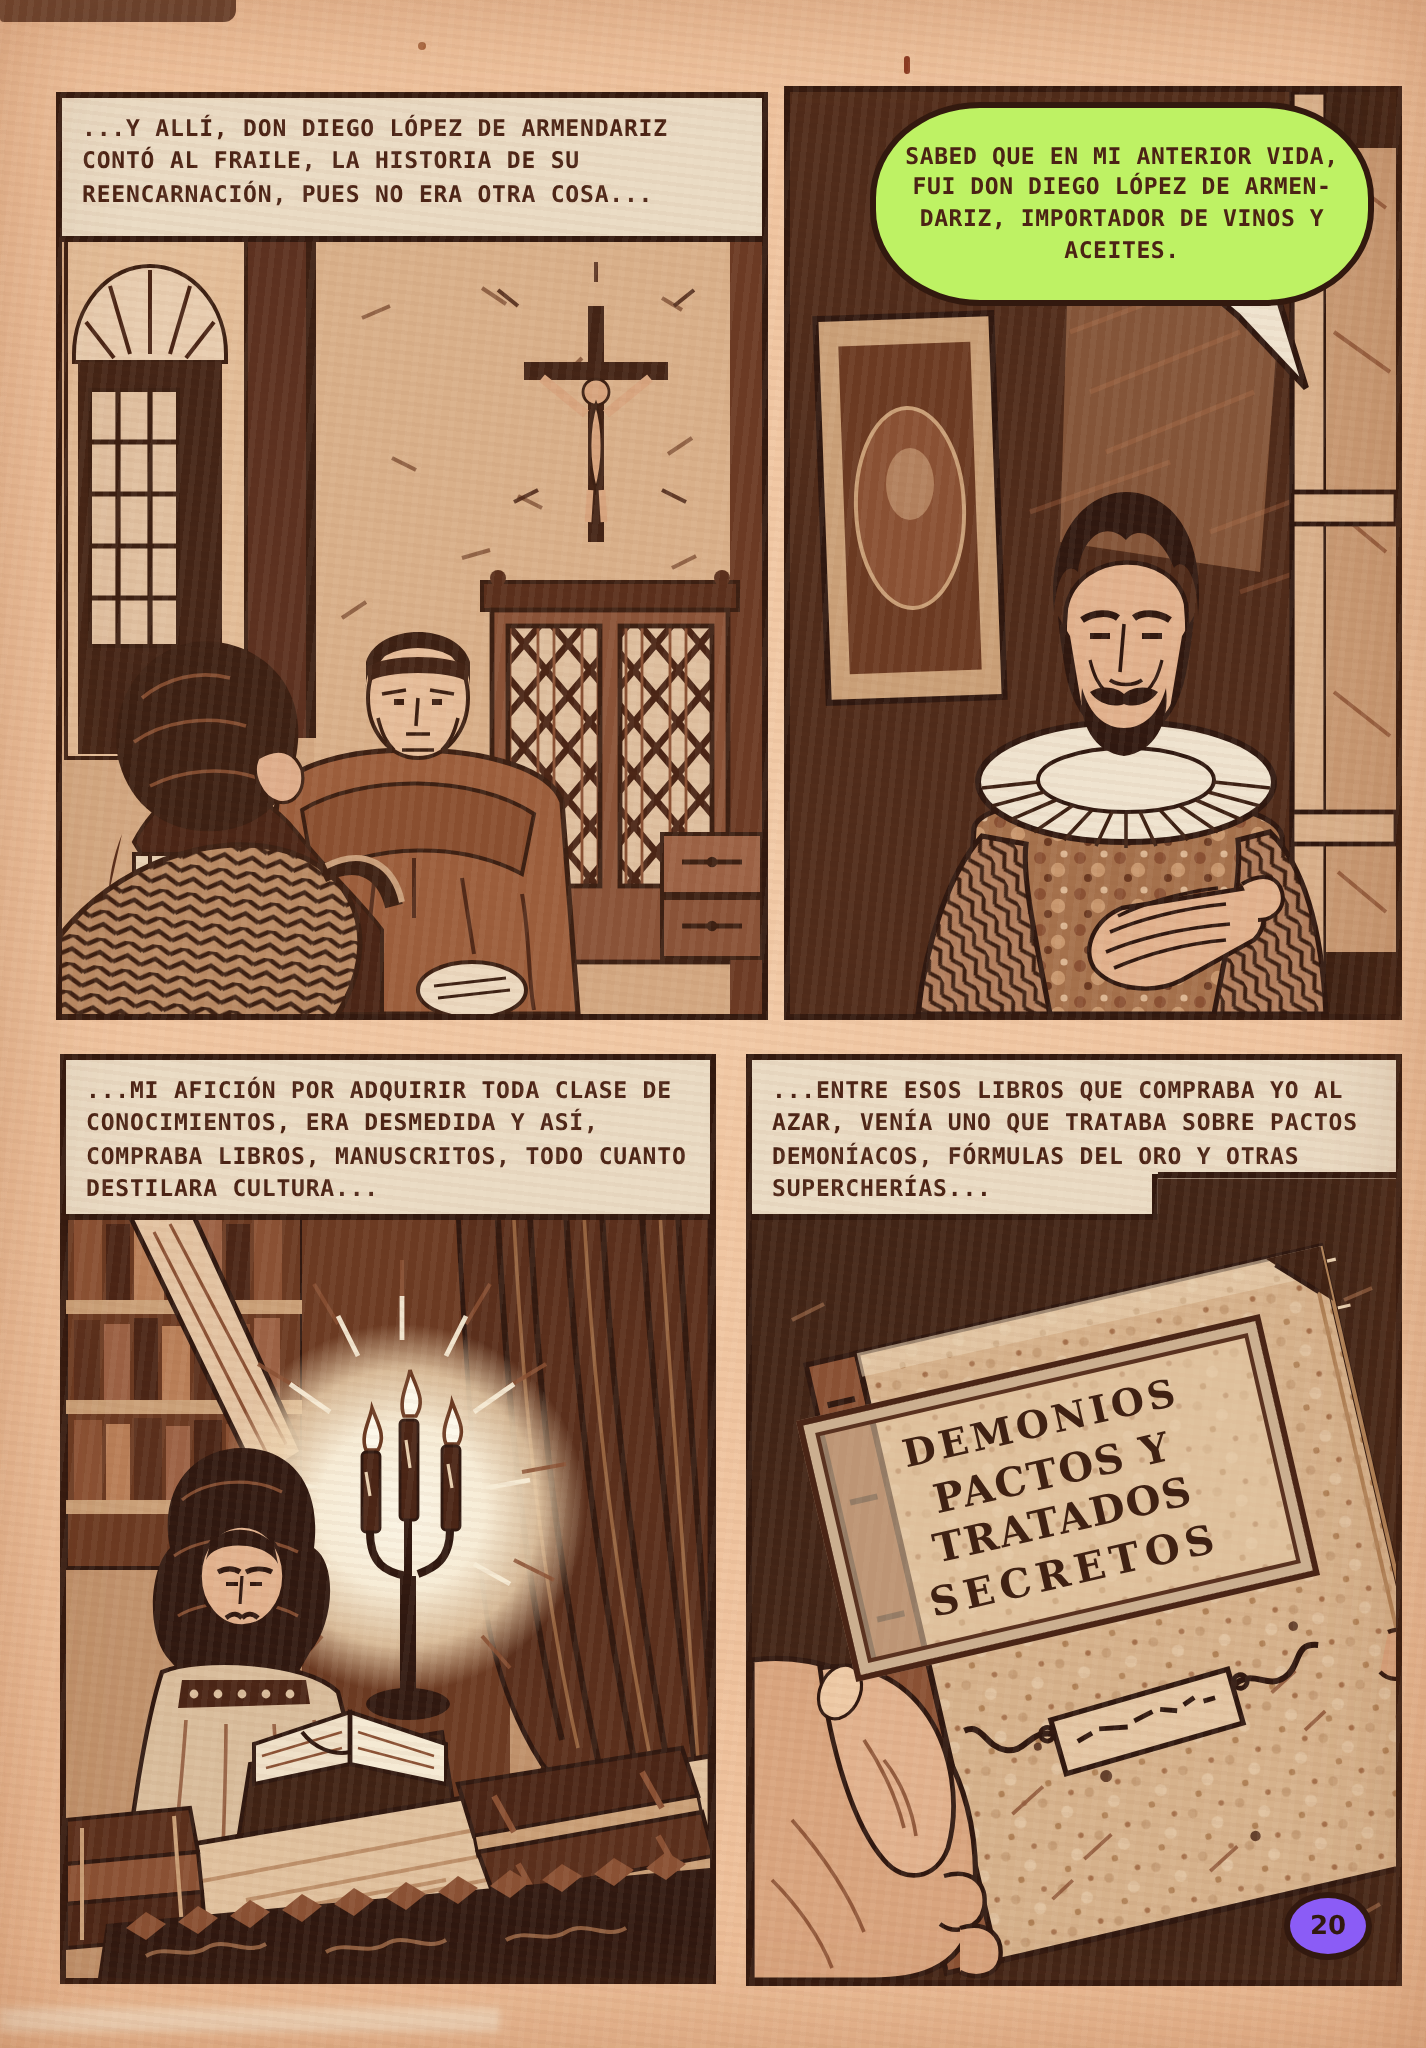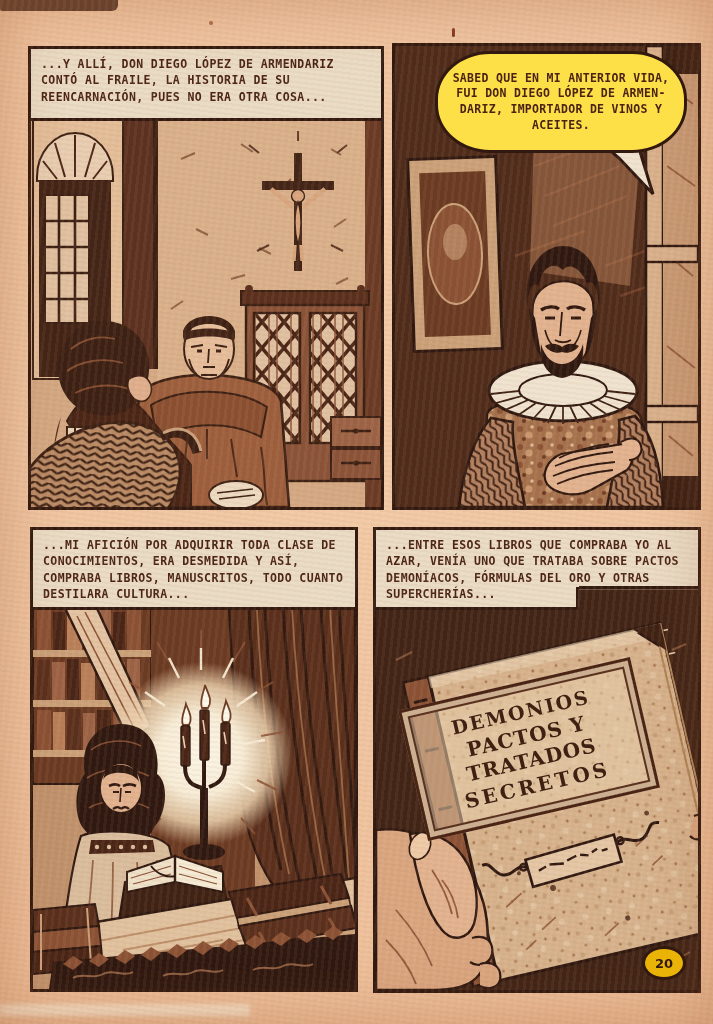--- a/index.html
+++ b/index.html
@@ -32,39 +32,39 @@
   }
   .c1{height:72px;}
   .c3{height:80px;}
   .c4{height:80px;border-bottom:none;
       clip-path:polygon(0 0,100% 0,100% 74%,63% 74%,63% 100%,0 100%);
       box-shadow:inset 0 -3px 0 #32190f;}
   .c4::before{content:"";position:absolute;left:63%;top:calc(74% - 3px);right:0;height:3px;background:#32190f;}
   .c4::after{content:"";position:absolute;left:calc(63% - 3px);top:71%;width:3px;bottom:0;background:#32190f;}
   .bubble{
     position:absolute;left:40px;top:5px;width:252px;height:102px;
-    background:#fde047;border:3px solid #32190f;border-radius:55px/48px;
+    background:#bef264;border:3px solid #32190f;border-radius:55px/48px;
     color:#4b2315;font-size:11.5px;font-weight:bold;line-height:1.35;
     letter-spacing:.3px;text-align:center;display:flex;align-items:center;justify-content:center;
     padding:4px 14px;box-sizing:border-box;z-index:3;
   }
   .book-title{
     position:absolute;left:34px;top:152px;width:232px;height:128px;
     transform:rotate(-13deg);z-index:3;
     background:rgba(231,206,172,.55);
     border:3px solid #4a2516;box-shadow:inset 0 0 0 5px rgba(231,206,172,.8), inset 0 0 0 7px #5a3220;
     display:flex;flex-direction:column;align-items:center;justify-content:center;
     color:#3f2113;font-family:"DejaVu Serif", serif;font-weight:bold;text-align:center;
   }
   .bt1{font-size:19px;letter-spacing:2px;}
   .bt2{font-size:20px;letter-spacing:1px;margin-top:2px;}
   .bt3{font-size:20px;letter-spacing:3px;margin-top:2px;}
   .page-number{
     position:absolute;right:12px;bottom:10px;width:38px;height:28px;z-index:4;
-    background:#eab308;border:3px solid #32190f;border-radius:50%;
+    background:#8b5cf6;border:3px solid #32190f;border-radius:50%;
     display:flex;align-items:center;justify-content:center;
     color:#32190f;font-size:13px;font-weight:bold;font-family:"DejaVu Sans", sans-serif;
   }
   
   .smudge-top{position:absolute;left:0;top:0;width:118px;height:11px;background:#4a281a;opacity:.85;border-radius:0 0 6px 2px;}
   .speck-a{position:absolute;left:452px;top:28px;width:3px;height:9px;background:#8a3a22;border-radius:2px;}
   .speck-b{position:absolute;left:209px;top:21px;width:4px;height:4px;background:#a86, none;background:#a8663f;border-radius:50%;}
   .strip-bottom{position:absolute;left:0;bottom:8px;width:250px;height:12px;background:#f6e6cf;opacity:.7;filter:blur(2px);}
   .vignette{position:absolute;inset:0;pointer-events:none;box-shadow:inset 0 0 60px rgba(150,80,40,.35);}
 </style>

